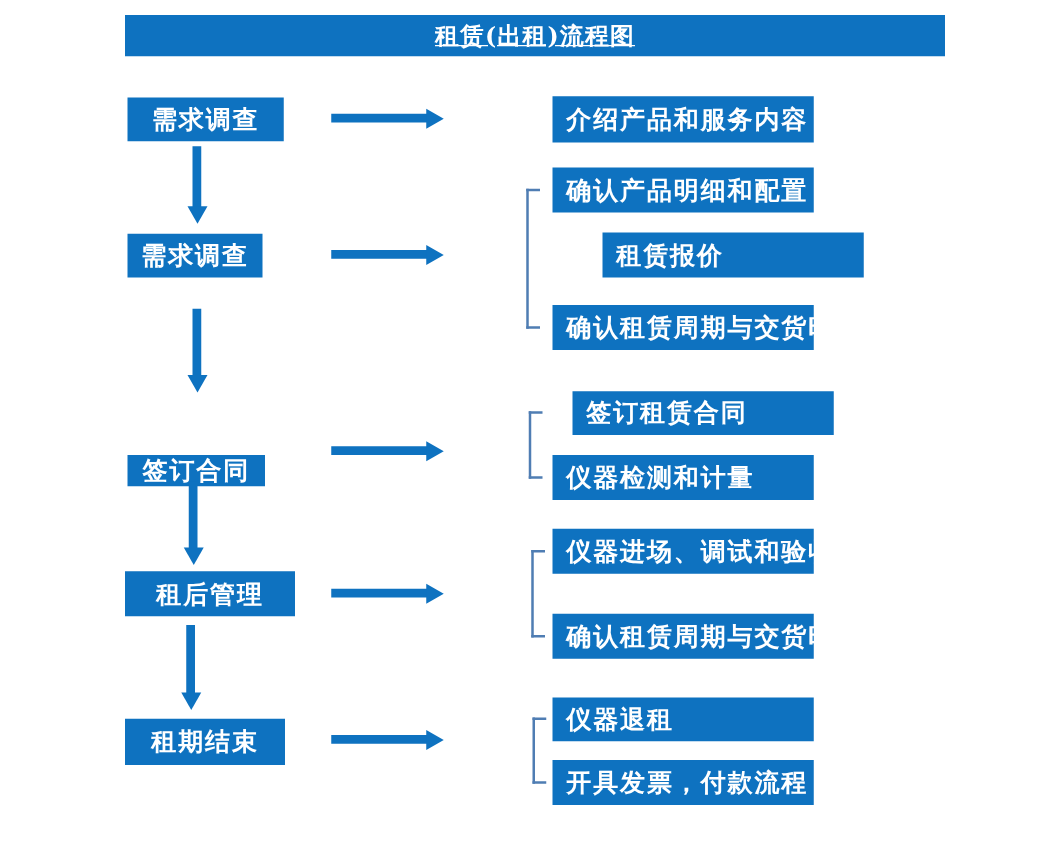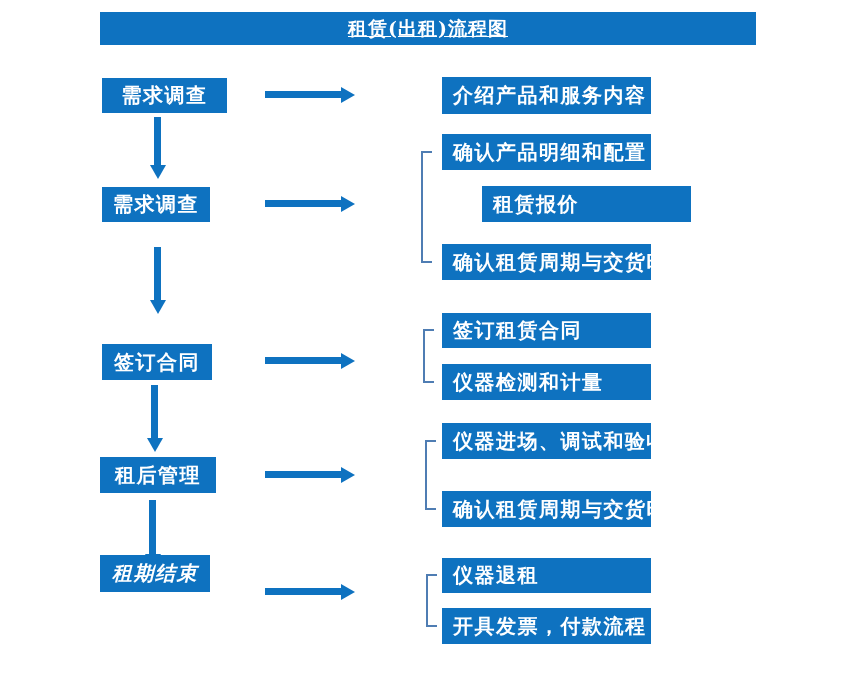--- a/index.html
+++ b/index.html
@@ -100,23 +100,23 @@
 </style>
 </head>
 <body style="--primary-blue: #0e72c0; --bracket-blue: #4f7db3; --text-white: #ffffff; --canvas-bg: #ffffff;">
 
 <div>
 
   <div class="title-bar">租赁(出租)流程图</div>
 
   <div class="stage-box" style="left:102px; top:78px;  width:125px; height:35px;">需求调查</div>
   <div class="stage-box" style="left:102px; top:187px; width:108px; height:35px;">需求调查</div>
-  <div class="stage-box" style="left:102px; top:344px; width:110px; height:36px;">签订合同</div>
-  <div class="stage-box" style="left:100px; top:457px; width:116px; height:36px;">租后管理</div>
-  <div class="stage-box" style="left:100px; top:555px; width:110px; height:37px;font-style:italic;">租期结束</div>
+  <div class="stage-box" style="left:102px; top:364px; width:110px; height:25px;">签订合同</div>
+  <div class="stage-box" style="left:100px; top:457px; width:136px; height:36px;">租后管理</div>
+  <div class="stage-box" style="left:100px; top:575px; width:128px; height:37px;">租期结束</div>
 
   <div class="v-arrow" style="left:150px; top:117px; height:62px;">
     <div class="shaft"></div>
     <div class="head"></div>
   </div>
   <div class="v-arrow" style="left:150px; top:247px; height:67px;">
     <div class="shaft"></div>
     <div class="head"></div>
   </div>
   <div class="v-arrow" style="left:147px; top:385px; height:67px;">
@@ -151,20 +151,20 @@
 
   <div class="bracket" style="left:421px; top:151px; height:112px;"></div>
   <div class="bracket" style="left:423px; top:329px; height:54px;"></div>
   <div class="bracket" style="left:425px; top:440px; height:70px;"></div>
   <div class="bracket" style="left:426px; top:574px; height:53px;"></div>
 
   <div class="detail-box" style="top:77px;  height:37px;">介绍产品和服务内容</div>
   <div class="detail-box" style="top:134px; height:36px;text-align:center;">确认产品明细和配置</div>
   <div class="detail-box" style="top:186px;margin-left:40px;">租赁报价</div>
   <div class="detail-box" style="top:244px;">确认租赁周期与交货时间</div>
-  <div class="detail-box" style="top:313px; height:35px;">签订租赁合同</div>
+  <div class="detail-box" style="top:313px; height:35px;margin-left:16px;">签订租赁合同</div>
   <div class="detail-box" style="top:364px;">仪器检测和计量</div>
   <div class="detail-box" style="top:423px;">仪器进场、调试和验收</div>
   <div class="detail-box" style="top:491px;">确认租赁周期与交货时间</div>
   <div class="detail-box" style="top:558px; height:35px;">仪器退租</div>
   <div class="detail-box" style="top:608px;">开具发票，付款流程</div>
 
 </div>
 
 </body></html>

